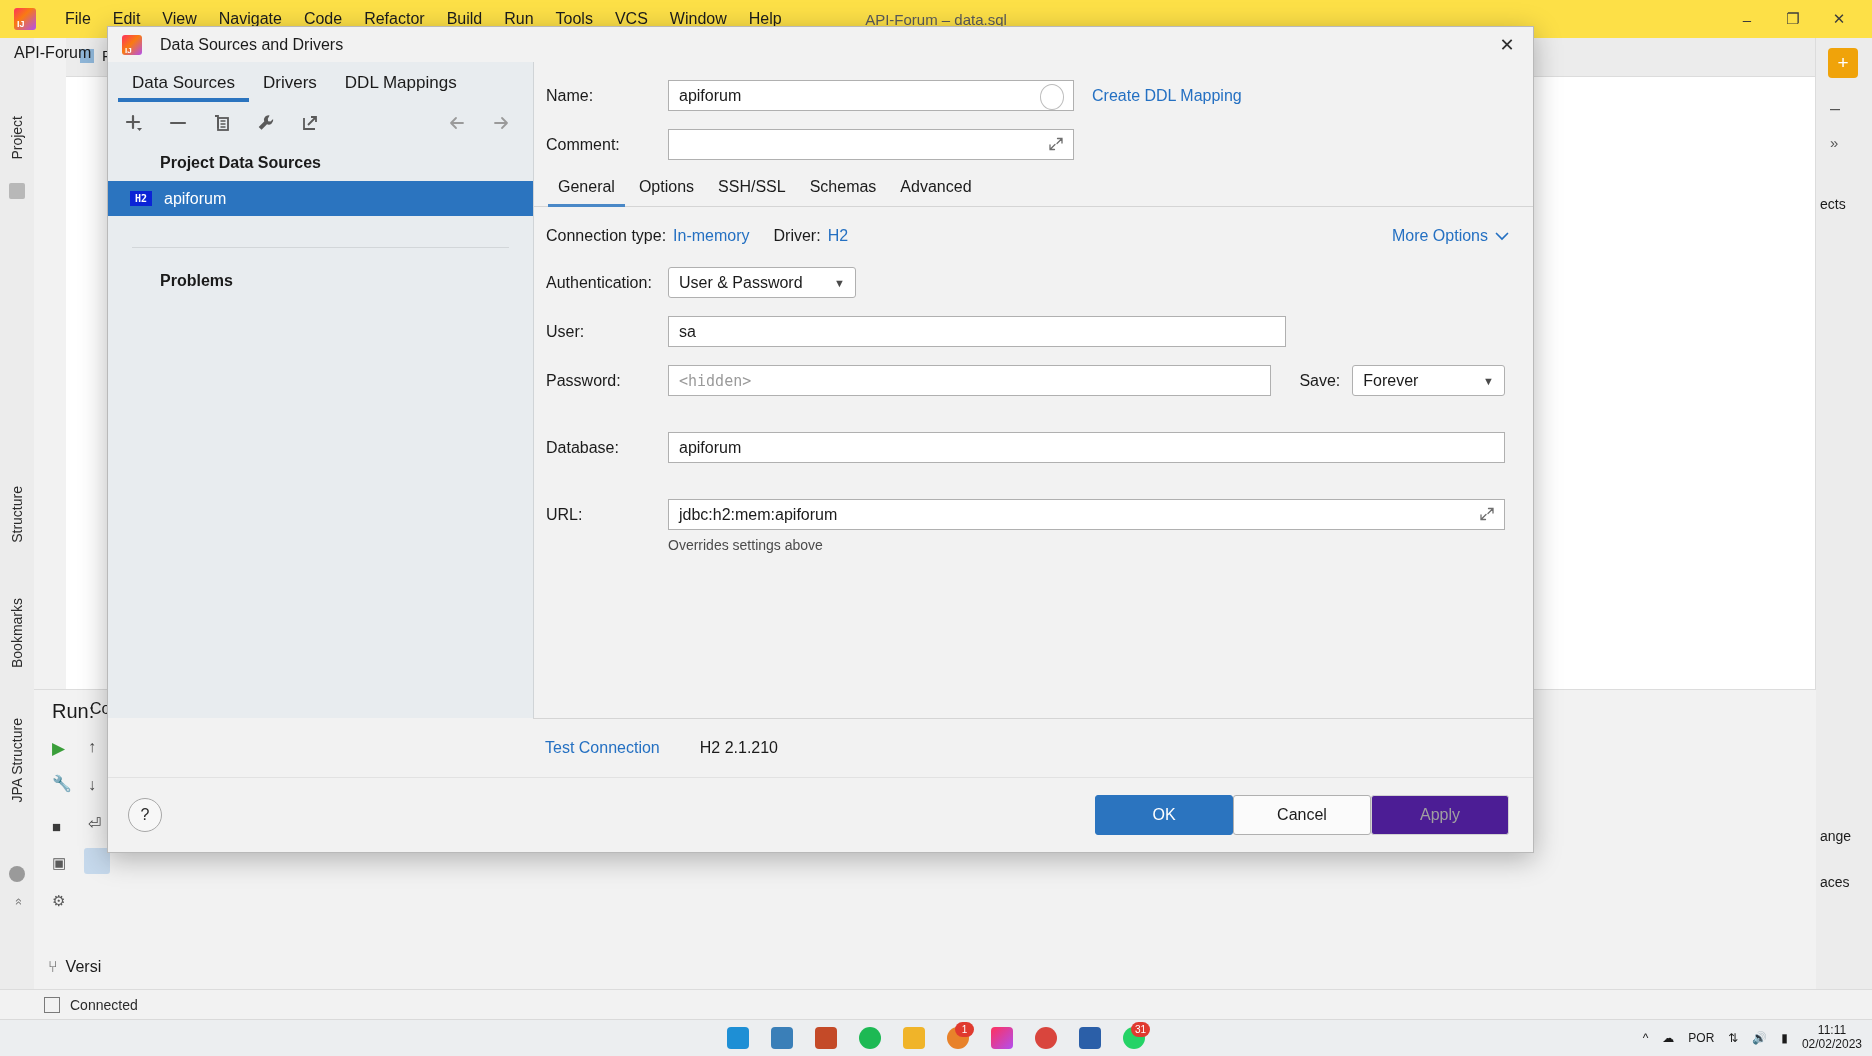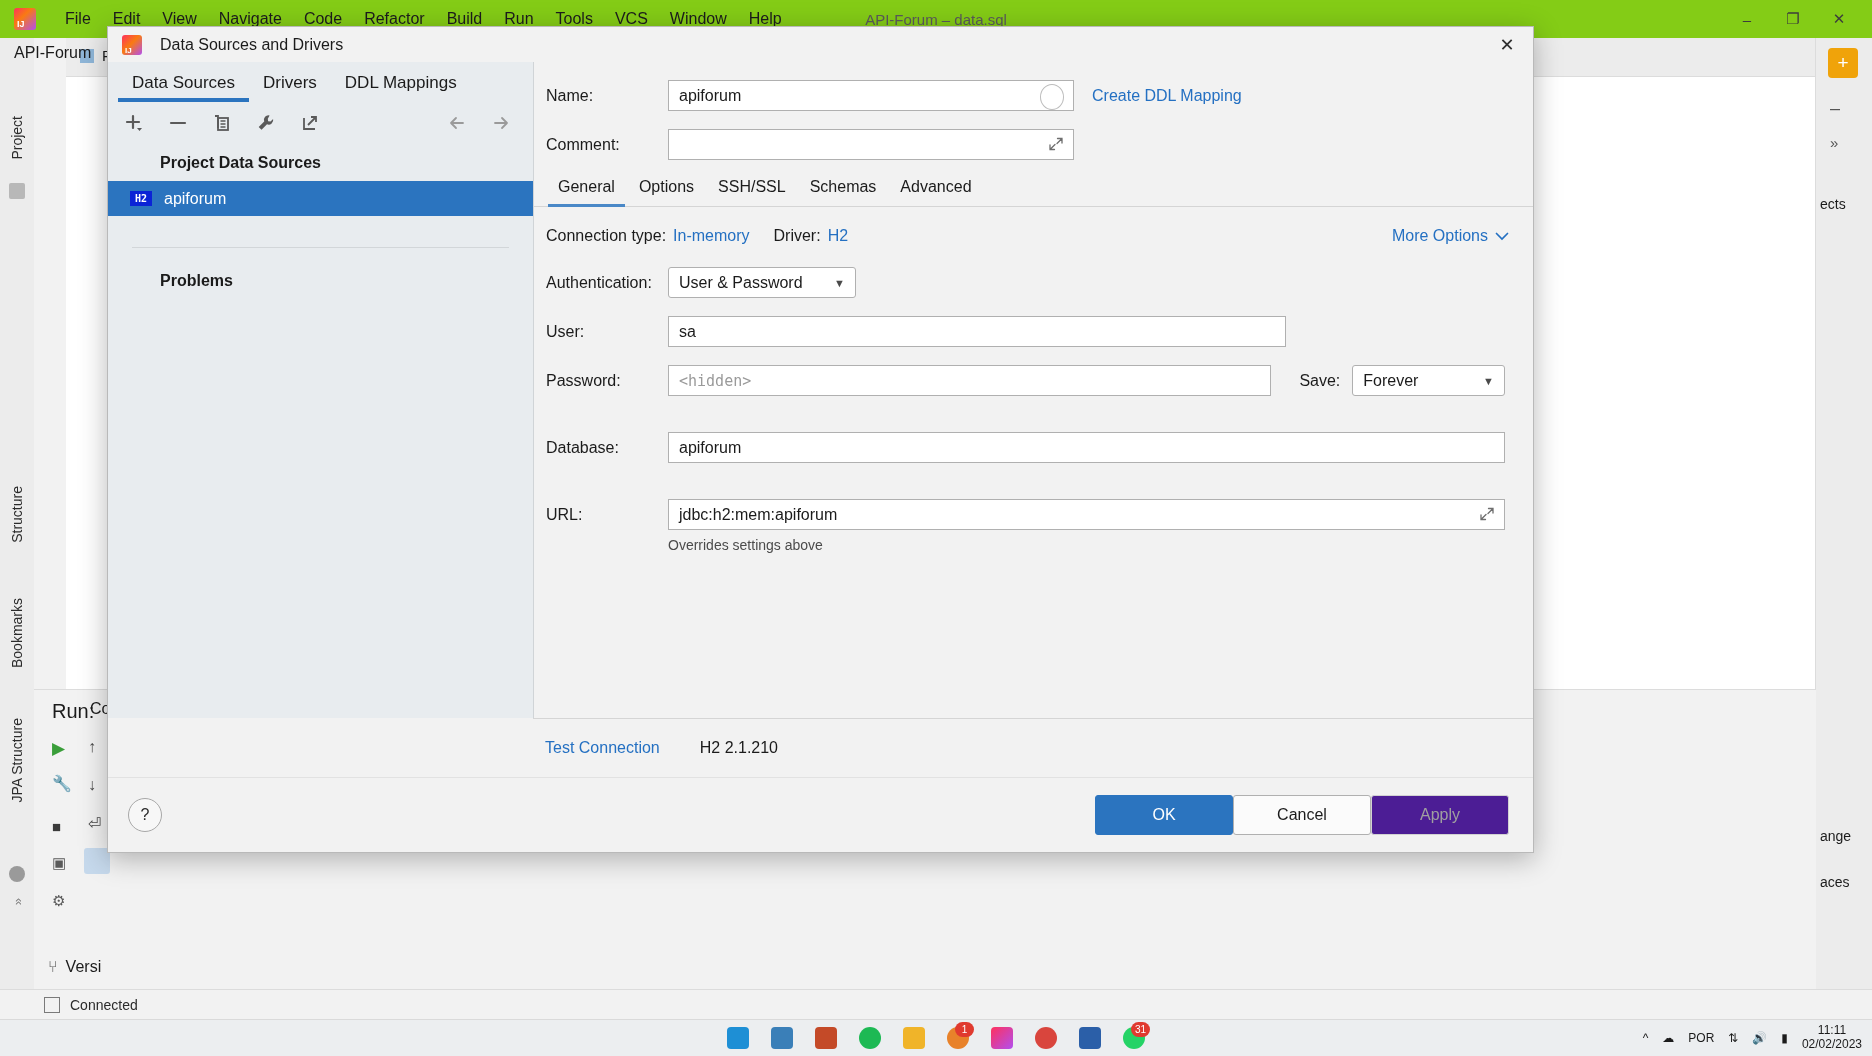--- a/index.html
+++ b/index.html
@@ -8,21 +8,21 @@
     overflow: hidden;
     font-family: "Liberation Sans", sans-serif;
     background: #ffffff;
   }
   .screen { position: relative; width: 1872px; height: 1056px; background: #f7f7f7; }
 
   
   .ide { position: absolute; inset: 0; background: #f2f2f2; }
   .ide-titlebar {
     position: absolute; left: 0; top: 0; width: 1872px; height: 38px;
-    background: #84cc16; border-bottom: 1px solid #d6d6d6;
+    background: #fde047; border-bottom: 1px solid #d6d6d6;
     display: flex; align-items: center;
   }
   .ij-logo {
     width: 22px; height: 22px; margin-left: 14px; border-radius: 3px;
     background: linear-gradient(135deg, #fe315d 0%, #f97a12 40%, #b24ff0 100%);
     position: relative; flex: none;
   }
   .ij-logo::after {
     content: "IJ"; position: absolute; left: 3px; bottom: 1px;
     font-size: 9px; color: #fff; font-weight: bold; font-family: "Liberation Sans", sans-serif;

